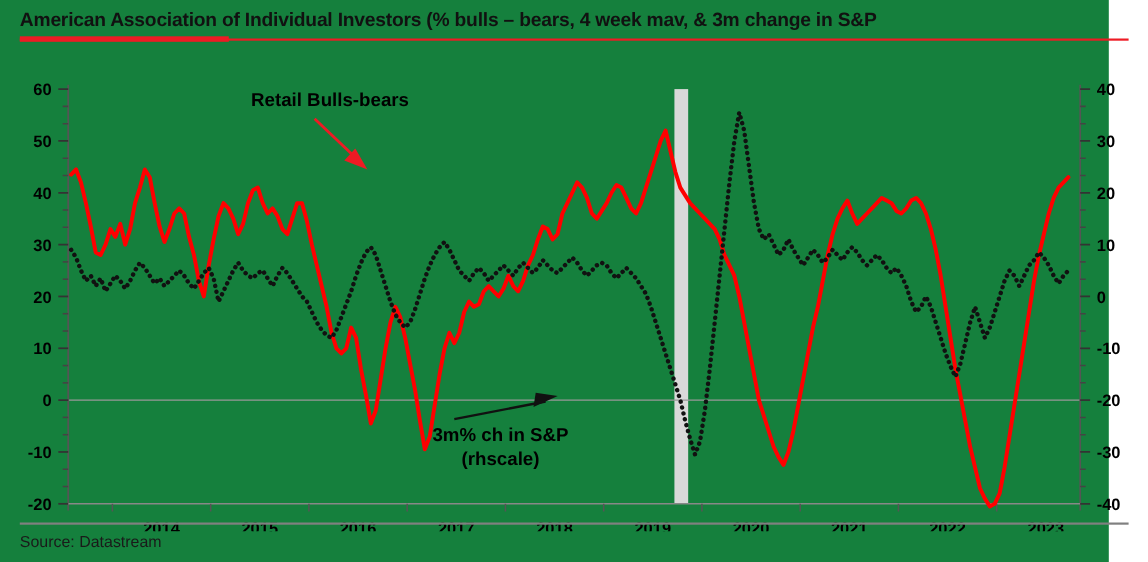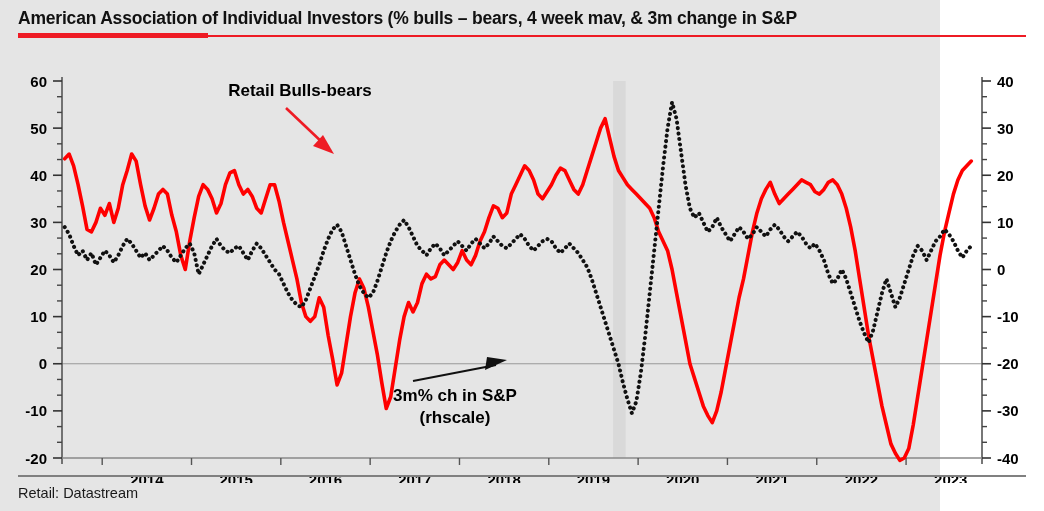--- a/index.html
+++ b/index.html
@@ -10,24 +10,23 @@
   body {
     width: 1044px;
     height: 511px;
     font-family: "Liberation Sans", sans-serif;
     color: #000000;
     overflow: hidden;
     position: relative;
   }
   #page {
     position: relative;
-    width: 920px;
+    width: 1008px;
     height: 511px;
-    background: #e5e5e5;
-    padding-left: 20px;
+    background: #15803d;
   }
 
   
   #title-block {
     position: absolute;
     left: 18px;
     top: 6px;
     right: 10px;
   }
   #chart-title {
@@ -207,16 +206,16 @@
         <polygon points="334,91 313,83 323,72" fill="#ee1b24"></polygon>
         <text x="455" y="338" text-anchor="middle" class="annot-text">3m% ch in S&amp;P</text>
         <text x="455" y="360" text-anchor="middle" class="annot-text">(rhscale)</text>
         <line x1="413" y1="318" x2="496" y2="302" stroke="#111" stroke-width="2.2"></line>
         <polygon points="507,297 485,307 487,294" fill="#111"></polygon>
       </svg>
   </div>
 
   <div id="footer">
     <div id="footer-rule"></div>
-    <div id="source-text">Retail: Datastream</div>
+    <div id="source-text">Source: Datastream</div>
   </div>
 
 </div>
 
 </body></html>

